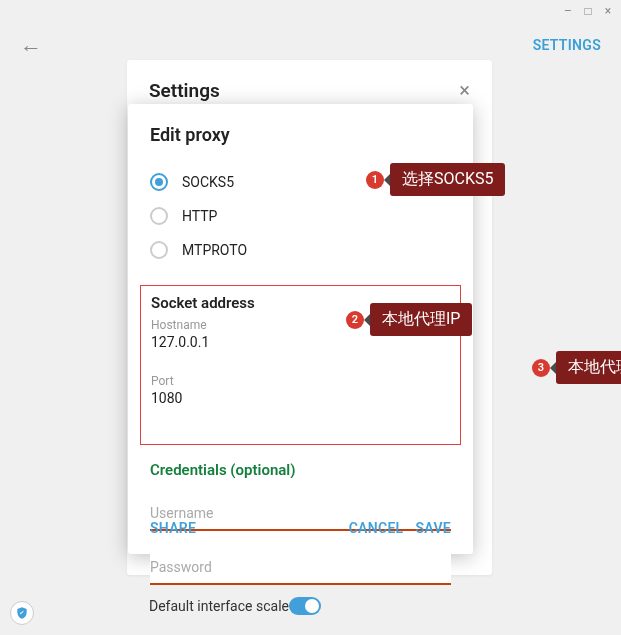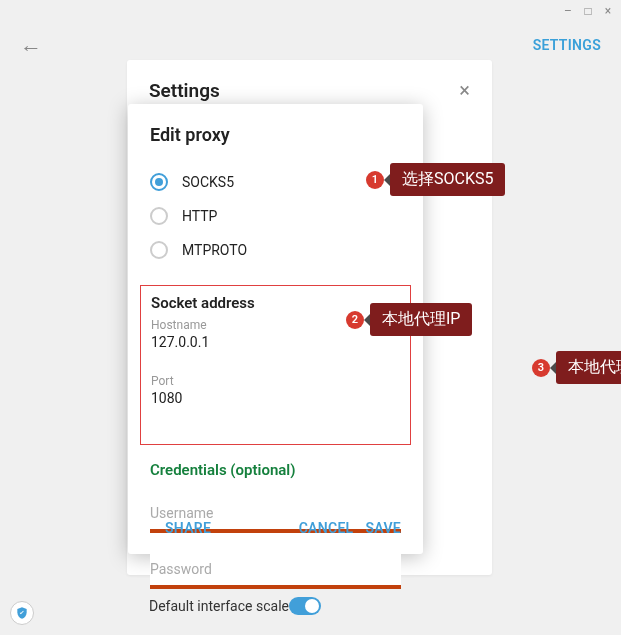--- a/index.html
+++ b/index.html
@@ -15,43 +15,43 @@
     .settings-panel { position: absolute; top: 60px; left: 127px; width: 365px; height: 515px; background: #fff; border-radius: 3px; box-shadow: 0 1px 3px rgba(0,0,0,0.06); padding: 18px 22px; }
     .settings-header { display: flex; justify-content: space-between; align-items: center; margin-bottom: 20px; }
     .settings-title { font-size: 19px; font-weight: 600; color: #222; }
     .close-x { color: #888; font-size: 20px; }
     
     .toggle-row { position: absolute; bottom: -40px; left: 0; right: 0; padding: 0 22px; display: flex; justify-content: flex-start; align-items: center; }
     .toggle-label { font-size: 14px; color: #333; }
     .toggle-switch { width: 32px; height: 18px; background: #419fd9; border-radius: 10px; position: relative; }
     .toggle-switch::after { content: ''; position: absolute; right: 2px; top: 2px; width: 14px; height: 14px; background: #fff; border-radius: 50%; }
     
-    .modal { position: absolute; top: 104px; left: 128px; width: 295px; height: 450px; background: #fff; border-radius: 3px; box-shadow: 0 3px 20px rgba(0,0,0,0.25); padding: 20px 22px; }
+    .modal { position: absolute; top: 104px; left: 128px; width: 345px; height: 450px; background: #fff; border-radius: 3px; box-shadow: 0 3px 20px rgba(0,0,0,0.25); padding: 20px 22px; }
     .modal-title { font-size: 18px; font-weight: 600; color: #222; margin-bottom: 20px; }
     
     .radio-group { margin-bottom: 18px; }
     .radio-row { display: flex; align-items: center; height: 34px; position: relative; }
     .radio { width: 18px; height: 18px; border-radius: 50%; border: 2px solid #ccc; margin-right: 14px; position: relative; flex-shrink: 0; }
     .radio.selected { border-color: #419fd9; }
     .radio.selected::after { content: ''; position: absolute; top: 3px; left: 3px; width: 8px; height: 8px; background: #419fd9; border-radius: 50%; }
     .radio-label { font-size: 14px; color: #222; }
     
     .socket-box { border: 1px solid #e04040; padding: 8px 10px 10px; margin: 0 -10px 16px; }
     .section-label { font-size: 15px; font-weight: 600; color: #222; margin-bottom: 6px; }
     .socket-fields { display: flex; gap: 20px; flex-direction: column; }
     .field { flex: 1; }
     .field.port { flex: 0 0 60px; }
     .field-label { font-size: 12px; color: #999; margin-bottom: 2px; display: flex; align-items: center; gap: 4px; }
     .field-value { font-size: 14px; color: #222; padding-bottom: 4px; }
     
     .creds-label { font-size: 15px; font-weight: 600; color: #15803d; margin-bottom: 18px; }
-    .text-input { width: 100%; border: none; border-bottom: 4px solid #c2410c; padding: 8px 0; font-size: 14px; color: #6d28d9; outline: none; margin-bottom: 20px; }
+    .text-input { width: 100%; border: none; border-bottom: 2px solid #c2410c; padding: 8px 0; font-size: 14px; color: #6d28d9; outline: none; margin-bottom: 20px; }
     .text-input::placeholder { color: #aaa; }
     
-    .modal-buttons { position: absolute; bottom: 18px; left: 37px; right: 22px; display: flex; justify-content: space-between; align-items: center; }
+    .modal-buttons { position: absolute; bottom: 18px; left: 22px; right: 22px; display: flex; justify-content: space-between; align-items: center; }
     .btn-group { display: flex; gap: 12px; }
     .btn { font-size: 14px; font-weight: 600; color: #419fd9; letter-spacing: 0.3px; cursor: default; }
     
     .badge { display: inline-flex; align-items: center; justify-content: center; background: #d73a2f; color: #fff; border-radius: 50%; width: 18px; height: 18px; font-size: 11px; font-weight: 600; }
     .callout { background: #7f1d1d; color: #fff; font-size: 16px; padding: 6px 12px; border-radius: 3px; position: relative; white-space: nowrap; }
     .callout::before { content: ''; position: absolute; left: -6px; top: 50%; transform: translateY(-50%); border: 6px solid transparent; border-right-color: #4a4a4a; border-left: none; }
     
     .anno { position: absolute; display: flex; align-items: center; gap: 6px; z-index: 100; }
     .anno-1 { top: 163px; left: 366px; }
     .anno-2 { top: 303px; left: 346px; }

